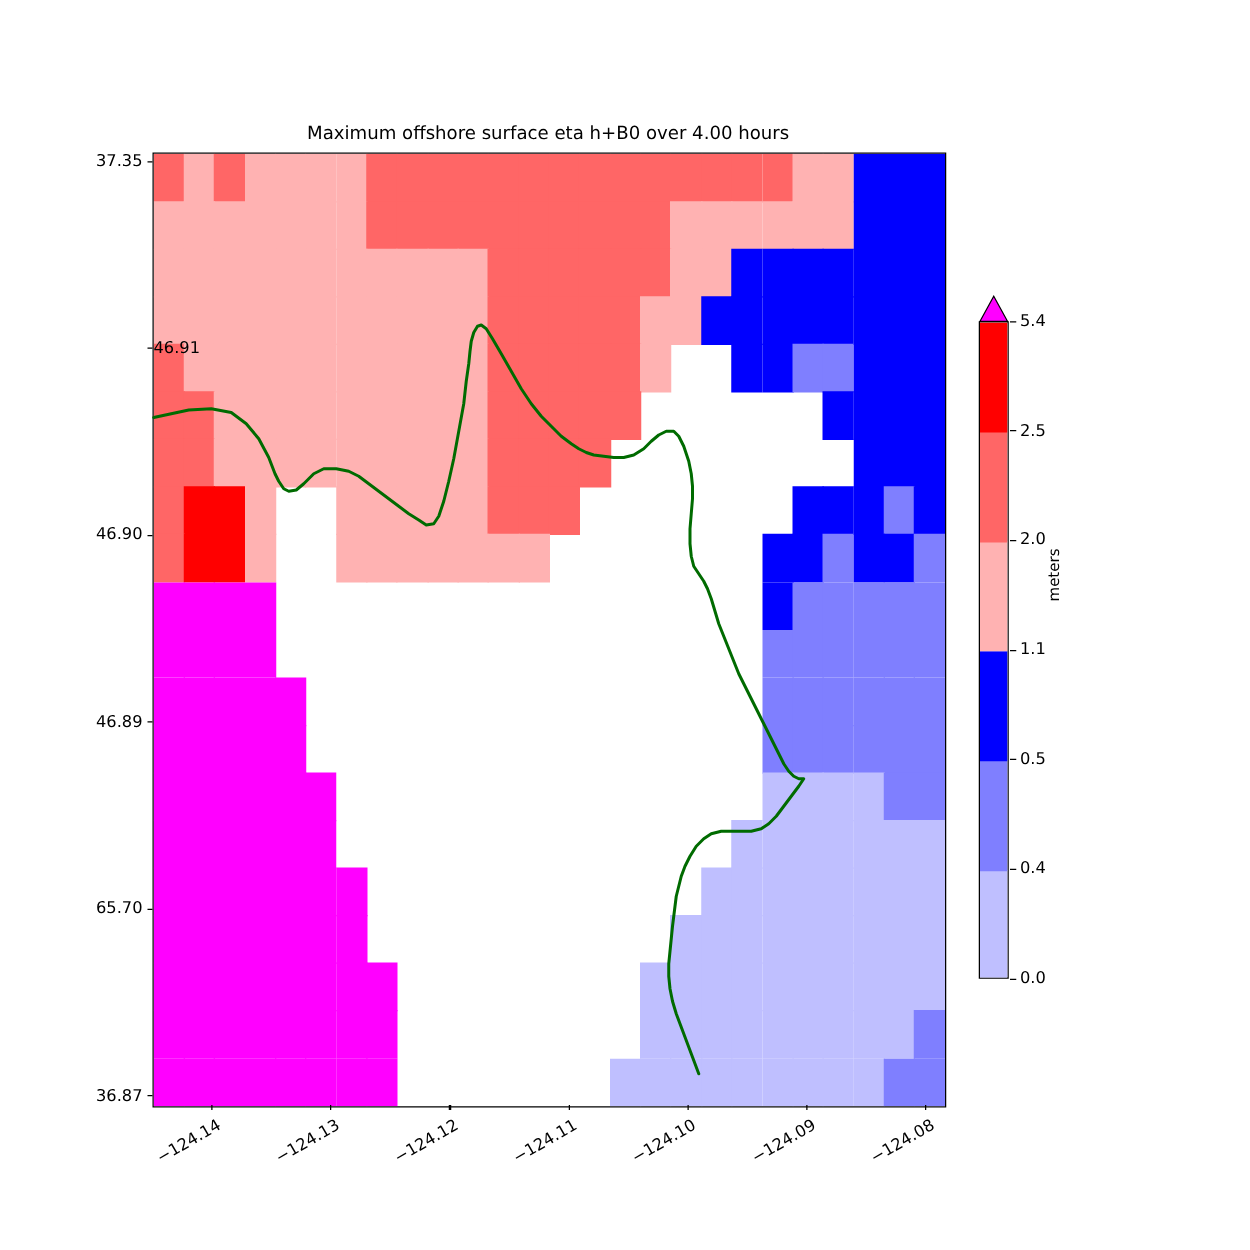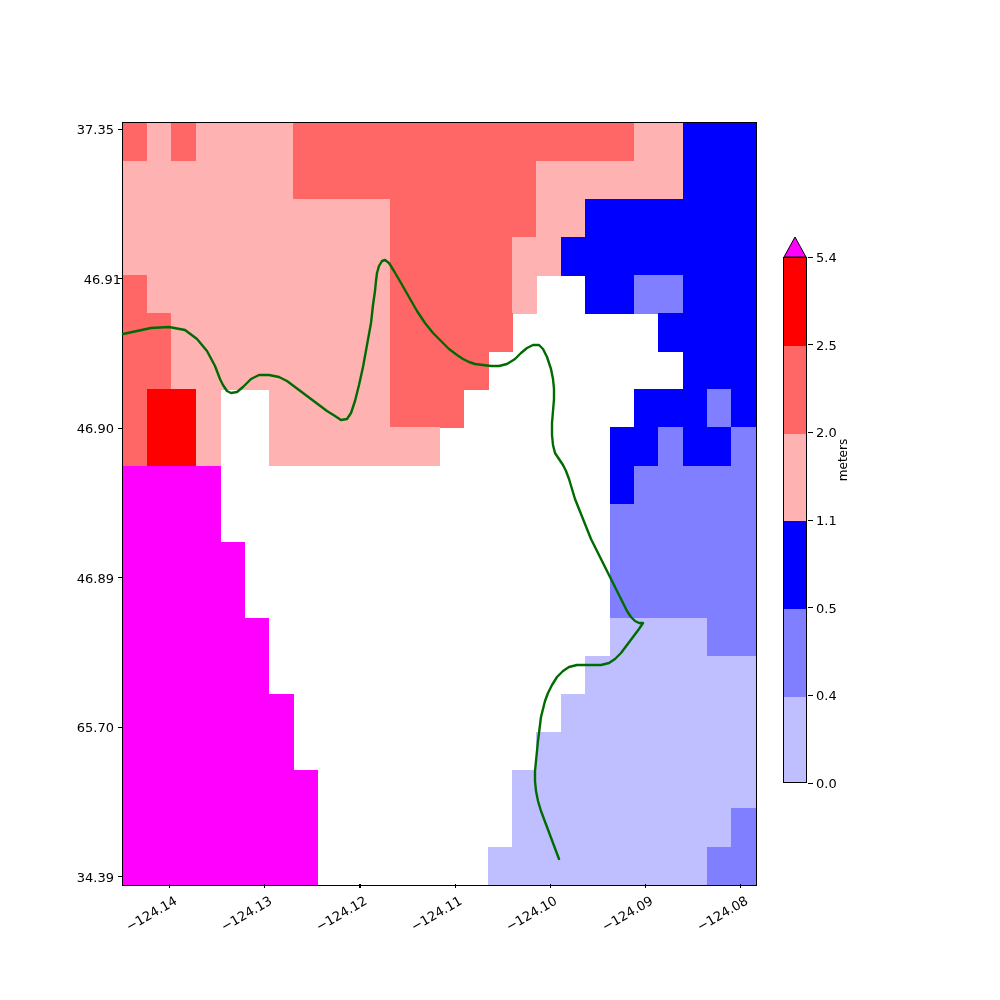--- a/index.html
+++ b/index.html
@@ -59,20 +59,21 @@
   #cbar-axis-label{
     position:absolute;left:836px;top:460px;font-size:12px;color:#000;
     white-space:nowrap;transform-origin:left top;transform:rotate(-90deg) translate(-50%,0);
   }
 </style>
 </head>
 <body>
 
 <div id="figure">
 
+  <div id="title">Maximum offshore surface eta h+B0 over 4.00 hours</div>
 
   <div id="axes">
     <div id="heatmap">
         <div class="cell" style="left: -0.4px; top: -0.4px; width: 25.1462px; height: 38.9px; background: rgb(255, 102, 102);"></div>
         <div class="cell" style="left: 23.9462px; top: -0.4px; width: 25.1462px; height: 38.9px; background: rgb(255, 178, 178);"></div>
         <div class="cell" style="left: 48.2923px; top: -0.4px; width: 25.1462px; height: 38.9px; background: rgb(255, 102, 102);"></div>
         <div class="cell" style="left: 72.6385px; top: -0.4px; width: 25.1462px; height: 38.9px; background: rgb(255, 178, 178);"></div>
         <div class="cell" style="left: 96.9846px; top: -0.4px; width: 25.1462px; height: 38.9px; background: rgb(255, 178, 178);"></div>
         <div class="cell" style="left: 121.331px; top: -0.4px; width: 25.1462px; height: 38.9px; background: rgb(255, 178, 178);"></div>
         <div class="cell" style="left: 145.677px; top: -0.4px; width: 25.1462px; height: 38.9px; background: rgb(255, 178, 178);"></div>
@@ -423,29 +424,29 @@
         <div class="cell" style="left: 583.908px; top: 723.5px; width: 25.1462px; height: 38.9px; background: rgb(127, 127, 255);"></div>
         <div class="cell" style="left: 608.254px; top: 723.5px; width: 25.1462px; height: 38.9px; background: rgb(127, 127, 255);"></div>
       </div>
     <svg id="coast" viewBox="0 0 633 762" preserveAspectRatio="none">
       <polyline id="coast-line" fill="none" stroke="#006b00" stroke-width="2.4" stroke-linejoin="round" stroke-linecap="round" points="0,211 14,208 28,205 46,204 62,207 74,216 84,228 92,243 97,256 100,262 104,268 108,270 114,269 120,264 128,256 136,252 146,252 156,254 164,258 172,264 180,270 188,276 196,282 204,288 212,293 218,297 224,296 228,290 232,278 236,262 240,244 244,222 248,200 250,182 252,168 253,158 254,150 256,143 259,138 262,137 266,140 271,148 278,160 286,174 294,188 302,200 310,210 318,218 326,226 334,232 340,236 346,239 352,241 360,242 368,243 376,243 384,241 392,236 398,230 404,225 410,222 416,222 420,226 424,234 428,246 430,256 431,266 431,276 430,288 429,300 429,312 430,322 432,330 436,336 440,342 443,348 446,356 449,366 452,376 456,386 460,396 464,406 468,416 472,424 476,432 480,440 484,448 488,456 492,464 496,472 500,480 504,488 508,494 512,498 516,500 520,500 516,506 510,514 504,522 498,530 492,536 486,540 478,542 470,542 462,542 454,542 446,544 440,548 434,554 429,562 425,570 422,578 420,586 418,594 417,602 416,610 415,618 414,628 413,638 412,648 412,658 413,668 415,678 418,688 421,696 424,704 427,712 430,720 433,728 436,736"></polyline>
     </svg>
   </div>
 
   <div id="yticks">
       <div class="tick-mark ytick-mark" style="left: 118px; top: 876.029px;"></div>
-      <div class="ytick-label" style="right: 886px; top: 876.529px;">34.39</div>
+      <div class="ytick-label" style="right: 886px; top: 876.529px;">36.87</div>
       <div class="tick-mark ytick-mark" style="left: 118px; top: 726.618px;"></div>
       <div class="ytick-label" style="right: 886px; top: 727.118px;">65.70</div>
       <div class="tick-mark ytick-mark" style="left: 118px; top: 577.206px;"></div>
       <div class="ytick-label" style="right: 886px; top: 577.706px;">46.89</div>
       <div class="tick-mark ytick-mark" style="left: 118px; top: 427.794px;"></div>
       <div class="ytick-label" style="right: 886px; top: 428.294px;">46.90</div>
       <div class="tick-mark ytick-mark" style="left: 118px; top: 278.382px;"></div>
-      <div class="ytick-label" style="right: 879px; top: 278.882px;">46.91</div>
+      <div class="ytick-label" style="right: 840px; top: 278.882px;">46.91</div>
       <div class="tick-mark ytick-mark" style="left: 118px; top: 128.971px;"></div>
       <div class="ytick-label" style="right: 886px; top: 129.471px;">37.35</div>
     </div>
 
   <div id="xticks">
       <div class="tick-mark xtick-mark" style="left: 169.094px; top: 884px;"></div>
       <div class="xtick-label" style="left: 107.594px; top: 893px; width: 64px;">−124.14</div>
       <div class="tick-mark xtick-mark" style="left: 264.282px; top: 884px;"></div>
       <div class="xtick-label" style="left: 202.782px; top: 893px; width: 64px;">−124.13</div>
       <div class="tick-mark xtick-mark" style="left: 359.47px; top: 884px;"></div>

